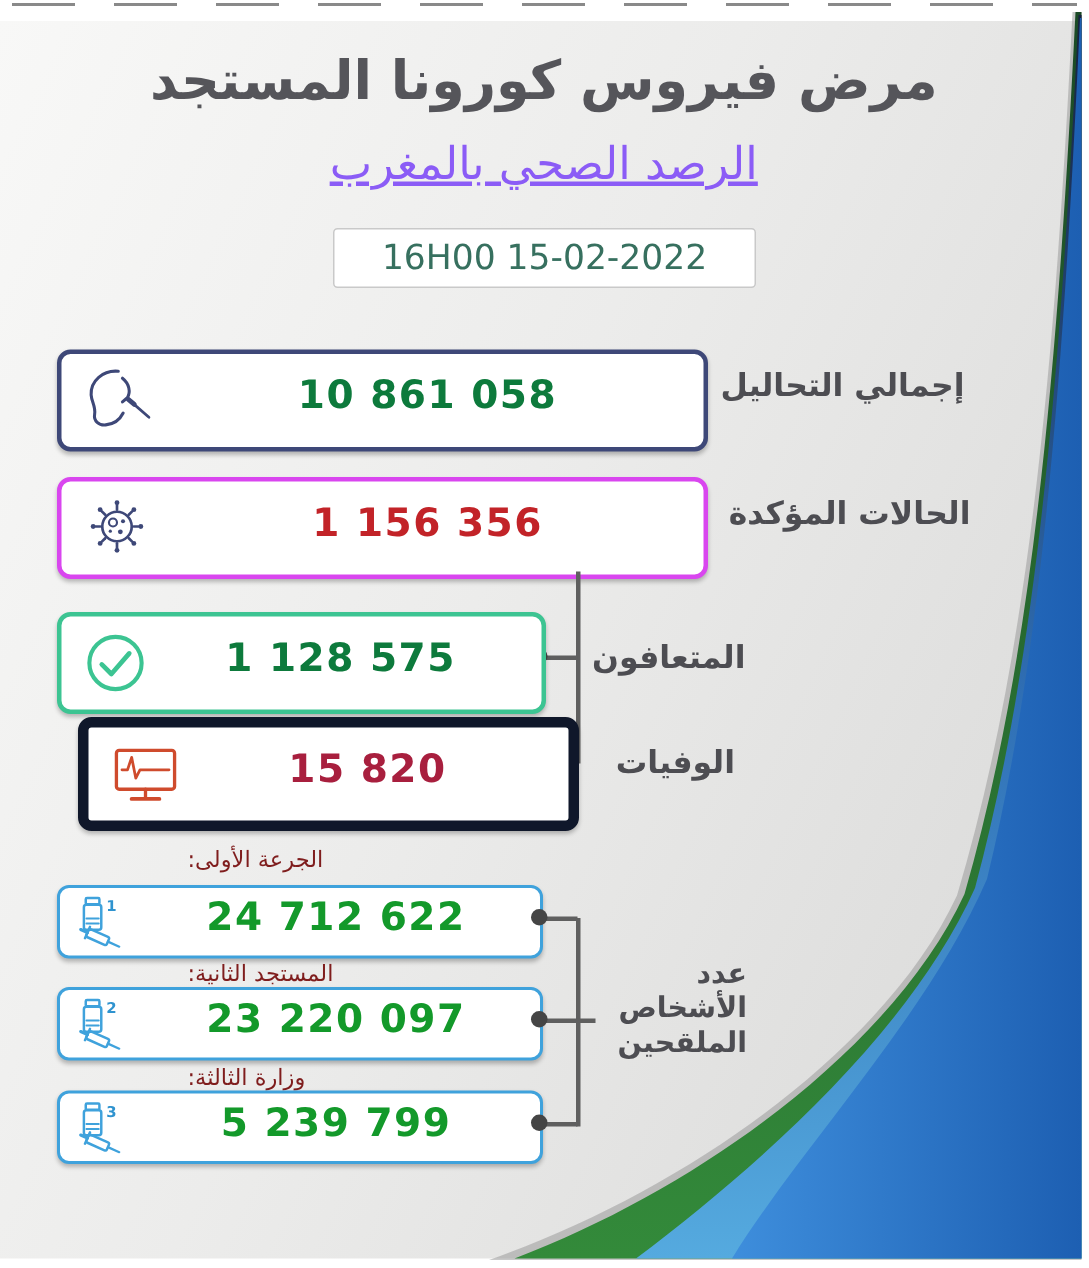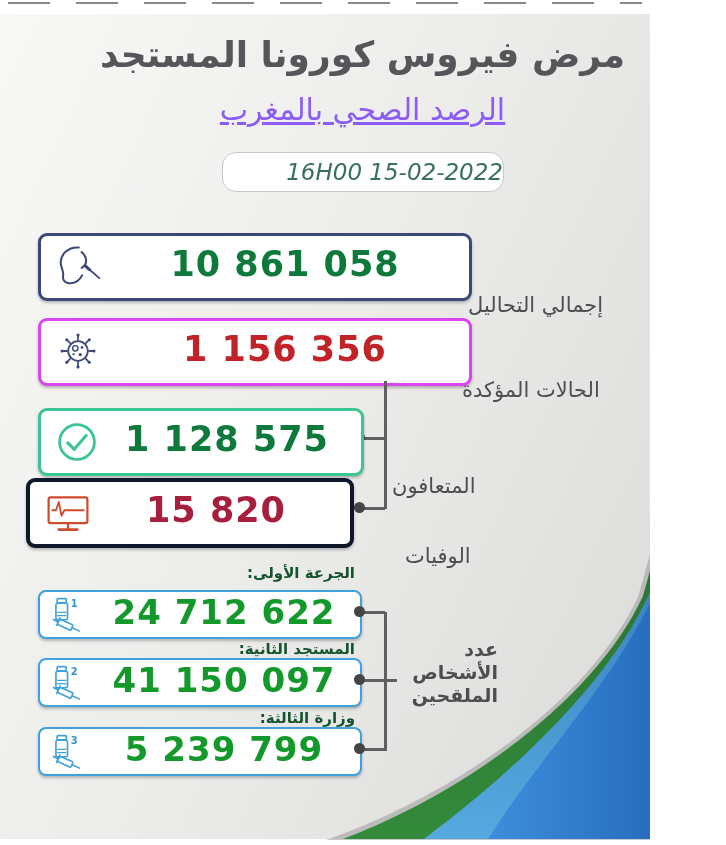--- a/index.html
+++ b/index.html
@@ -1,17 +1,17 @@
 <!DOCTYPE html>
 <html><head>
 <meta charset="utf-8">
 <style>
   html,body{margin:0;padding:0;background:#ffffff;}
   .page{
-    position:relative;width:650px;height:845px;overflow:hidden;
+    position:relative;width:726px;height:845px;overflow:hidden;
     background:#ffffff;
     font-family:"DejaVu Sans","Liberation Sans",sans-serif;
   }
   .top-dashes{
     position:absolute;top:2px;left:8px;right:8px;height:2px;
     background:repeating-linear-gradient(to right,#4a4a4a 0 42px,transparent 42px 68px);
     opacity:.65;
   }
   .bg{
     position:absolute;top:14px;left:0;width:720px;height:825px;
@@ -22,49 +22,49 @@
   .title{
     position:absolute;top:34px;left:40px;width:645px;text-align:center;
     font-size:36px;font-weight:bold;color:#55555a;letter-spacing:.5px;
   }
   .subtitle{
     position:absolute;top:92px;left:40px;width:645px;text-align:center;
     font-size:30px;font-weight:normal;color:#8b5cf6;text-decoration:underline;
   }
   .datebox{
     position:absolute;top:152px;left:222px;width:280px;height:38px;
-    background:#ffffff;border:1px solid #c9c9c9;border-radius:14px;
-    line-height:38px;text-align:right;font-size:23px;color:#37705f;font-style:italic;
+    background:#ffffff;border:1px solid #c9c9c9;border-radius:3px;
+    line-height:38px;text-align:center;font-size:23px;color:#37705f;
   }
   
   .statbox{
     position:absolute;background:#ffffff;border-radius:9px;
     box-shadow:0 2px 3px rgba(0,0,0,.25);
   }
   .statbox .icon{position:absolute;}
   .statbox .num{
     position:absolute;top:0;bottom:0;text-align:center;
     font-weight:bold;letter-spacing:1px;
   }
   .box-tests{left:38px;top:233px;width:428px;height:62px;border:3px solid #3e4878;}
   .box-conf {left:38px;top:318px;width:428px;height:62px;border:3px solid #d946ef;}
   .box-rec  {left:38px;top:408px;width:320px;height:62px;border:3px solid #3cc492;}
-  .box-death{left:26px;top:478px;width:320px;height:62px;border:4px solid #0f172a;}
+  .box-death{left:52px;top:478px;width:320px;height:62px;border:7px solid #0f172a;}
   .box-d1{left:38px;top:590px;}
   .box-d2{left:38px;top:658px;}
   .box-d3{left:38px;top:727px;}
   .dosebox{width:320px;height:45px;border:2.5px solid #3fa2dc;border-radius:8px;}
-  .num-big{line-height:56px;font-size:35px;}
-  .num-dose{line-height:40px;font-size:34px;}
+  .num-big{line-height:56px;font-size:26px;}
+  .num-dose{line-height:40px;font-size:26px;}
   .c-green{color:#0d7a3c;} .c-red{color:#c22328;} .c-crimson{color:#a81f3e;} .c-vgreen{color:#13992a;}
   .side-label{
-    position:absolute;font-weight:normal;color:#4d4d52;font-size:21px;text-align:left;margin-top:48px;
+    position:absolute;font-weight:bold;color:#4d4d52;font-size:21px;text-align:right;
   }
   .dose-label{
-    position:absolute;font-weight:bold;color:#14532d;font-size:15px;text-align:right;
+    position:absolute;font-weight:normal;color:#7f1d1d;font-size:15px;text-align:left;
     width:230px;left:125px;
   }
   .group-label{
     position:absolute;left:390px;top:638px;width:108px;text-align:right;
     font-weight:bold;color:#4d4d52;font-size:19px;line-height:23px;
   }
   
   .hline,.vline{position:absolute;background:#5f5f5f;}
   .hline{height:2.5px;} .vline{width:2.5px;}
   .dot{position:absolute;width:11px;height:11px;border-radius:50%;background:#454545;}
@@ -199,21 +199,21 @@
       <line x1="14" y1="21" x2="24" y2="21" stroke-width="1.5"></line>
       <line x1="14" y1="25" x2="24" y2="25" stroke-width="1.5"></line>
       <text x="30" y="15" font-size="12" font-weight="bold" fill="#2f93cf" stroke="none">2</text>
       <g transform="rotate(24 22 36)">
         <rect x="14" y="32" width="18" height="7" rx="1.5"></rect>
         <line x1="32" y1="35.5" x2="42" y2="35.5" stroke-width="1.8"></line>
         <line x1="8" y1="35.5" x2="14" y2="35.5" stroke-width="2.5"></line>
         <line x1="14" y1="30.5" x2="14" y2="40.5" stroke-width="2"></line>
       </g>
     </svg>
-    <div class="num num-dose c-vgreen" style="left:56px;right:8px">41 150 097</div>
+    <div class="num num-dose c-vgreen" style="left:56px;right:8px">23 220 097</div>
   </div>
 
   <div class="dose-label" dir="rtl" style="top:709px">وزارة الثالثة:</div>
   <div class="statbox dosebox box-d3">
     <svg class="icon" style="left:6px;top:2px" width="48" height="40" viewBox="0 0 58 46" fill="none" stroke="#3fa2dc" stroke-width="2" stroke-linecap="round" stroke-linejoin="round">
       <rect x="13.5" y="4.5" width="11" height="5" rx="1"></rect>
       <rect x="12" y="10" width="14" height="20" rx="2"></rect>
       <line x1="14" y1="21" x2="24" y2="21" stroke-width="1.5"></line>
       <line x1="14" y1="25" x2="24" y2="25" stroke-width="1.5"></line>
       <text x="30" y="15" font-size="12" font-weight="bold" fill="#2f93cf" stroke="none">3</text>

